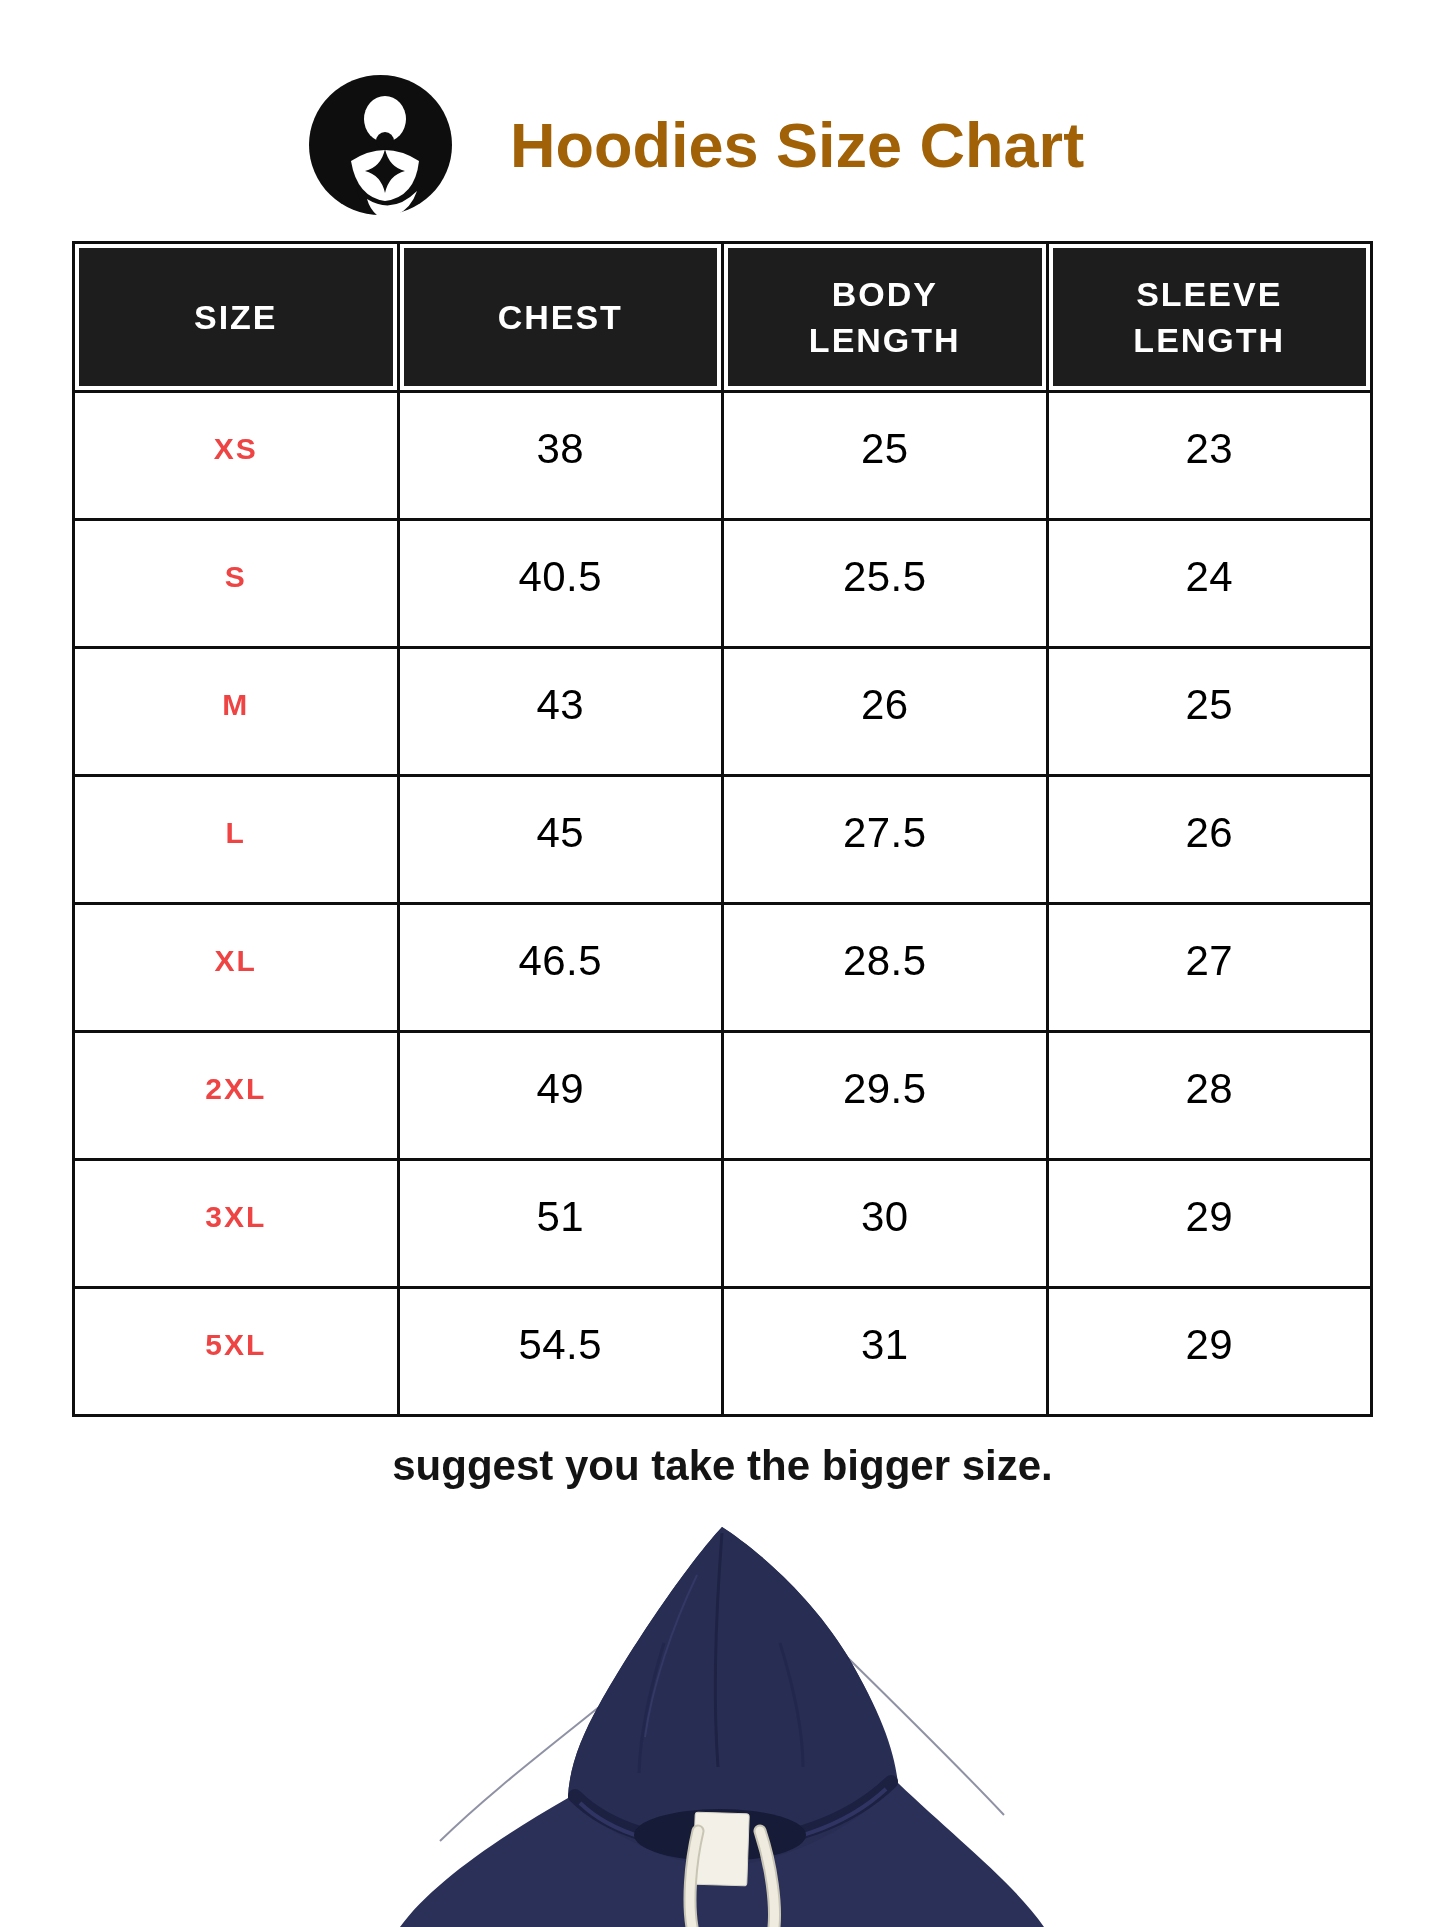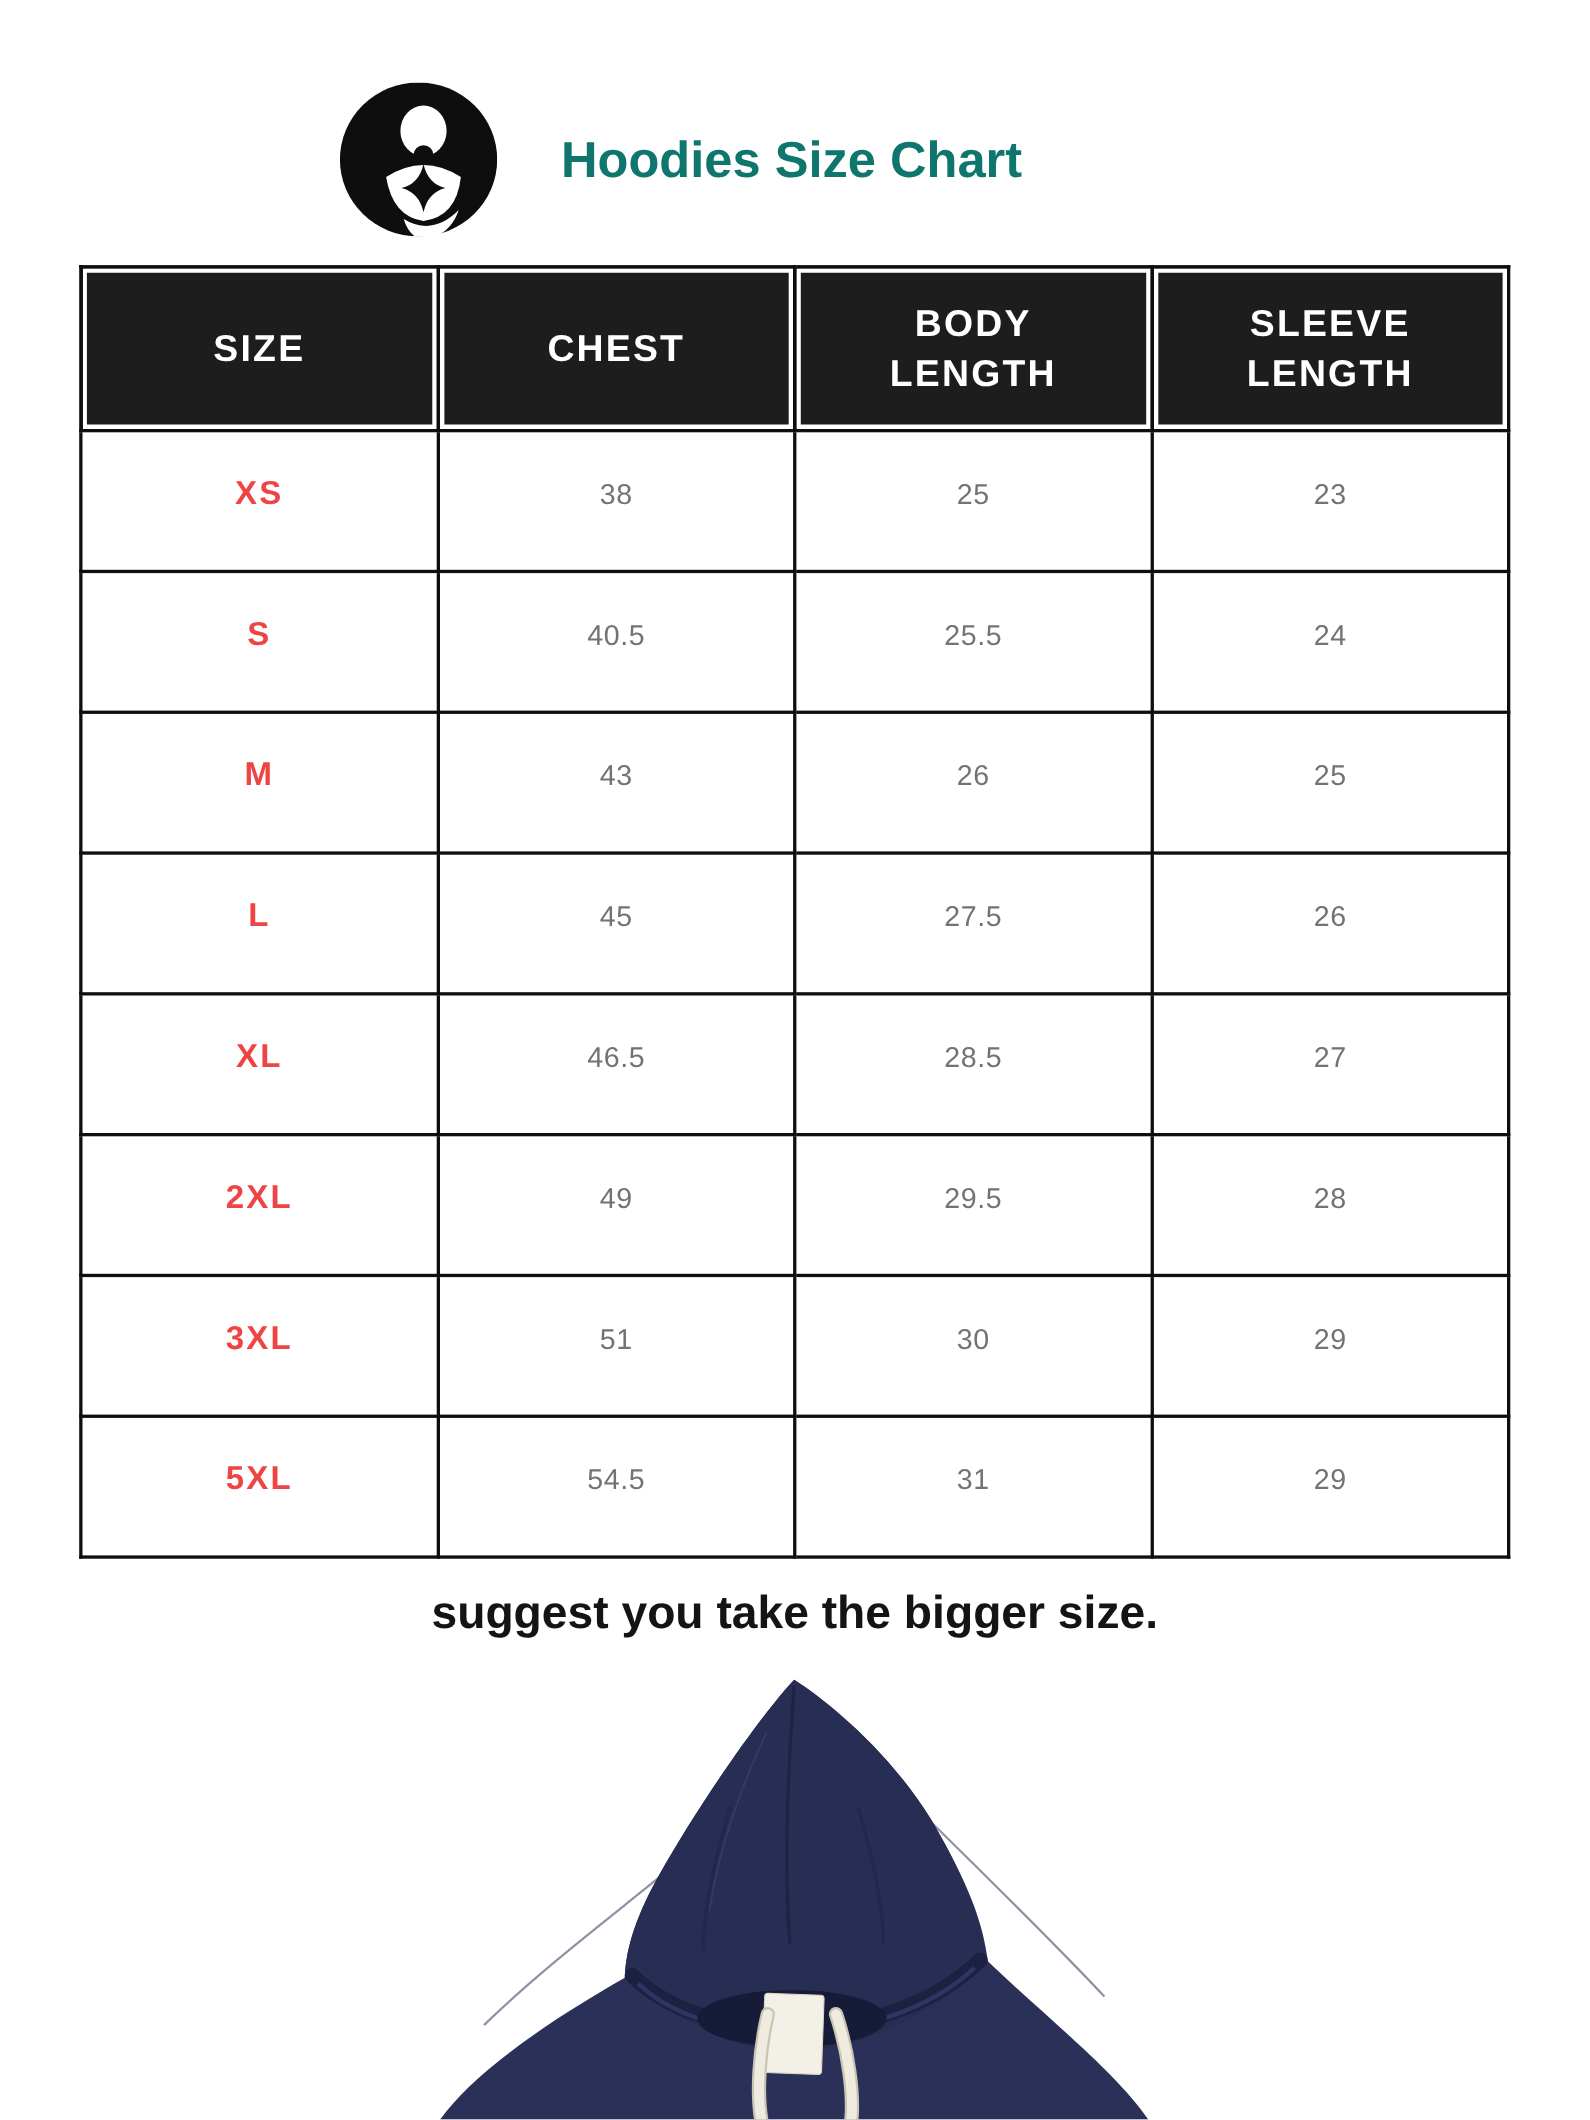--- a/index.html
+++ b/index.html
@@ -11,22 +11,22 @@
     font-family:"Liberation Sans", sans-serif;
     color:#111;
   }
   
   .brand-header{
     position:absolute;left:309px;top:75px;height:140px;
     display:flex;align-items:center;gap:58px;
   }
   .brand-logo{width:143px;height:140px;flex:0 0 auto;}
   .page-title{
-    font-size:46px;font-weight:bold;line-height:62px;
-    letter-spacing:0;white-space:nowrap;color:#0f766e;
+    font-size:63px;font-weight:bold;line-height:62px;
+    letter-spacing:0;white-space:nowrap;color:#a16207;
     margin:0;
   }
   
   .size-table{
     position:absolute;left:72px;top:241px;width:1301px;
     border-collapse:collapse;table-layout:fixed;
     background:#fff;
   }
   .size-table th,.size-table td{
     border:3px solid #0e0e0e;
@@ -36,21 +36,21 @@
     height:144px;
     background:#1d1d1d;color:#fff;
     font-size:34px;font-weight:bold;letter-spacing:2px;
     box-shadow:inset 0 0 0 4px #ffffff;
     line-height:46px;
   }
   .size-table th span{display:inline-block;max-width:180px;}
   .size-table td{
     height:110px;
     padding-bottom:14px;
-    font-size:26px;color:#737373;letter-spacing:0.5px;
+    font-size:42px;color:#000000;letter-spacing:0.5px;
   }
   .size-table td.size-label{
     font-weight:bold;color:#ef4444;font-size:30px;letter-spacing:2px;
   }
   
   .fit-note{
     position:absolute;left:0;top:1382px;width:1445px;
     text-align:center;font-weight:bold;color:#141414;
     font-size:42px;line-height:56px;margin:0;
   }

